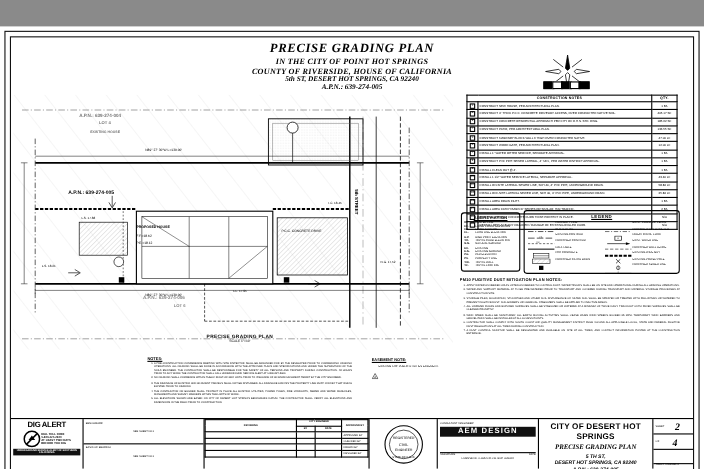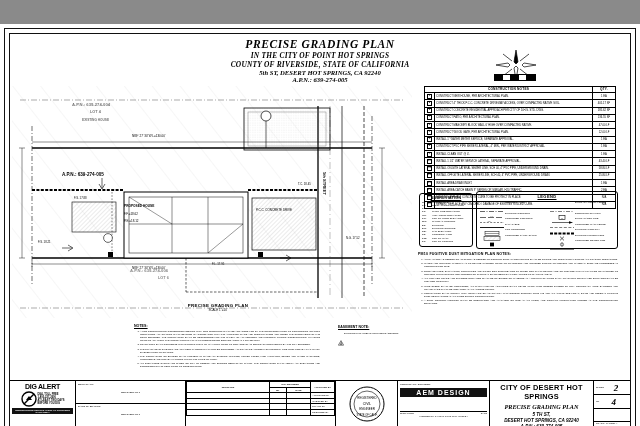--- a/index.html
+++ b/index.html
@@ -109,21 +109,21 @@
 <body>
 
 <div id="sheet">
 
   <div class="bd" id="frame-outer"></div>
   <div class="bd" id="frame-inner"></div>
 
   <div id="titlehead">
     <div class="t1">PRECISE GRADING PLAN</div>
     <div class="t2">IN THE CITY OF POINT HOT SPRINGS</div>
-    <div class="t3">COUNTY OF RIVERSIDE, STATE OF CALIFORNIA</div>
+    <div class="t3">COUNTY OF RIVERSIDE, HOUSE OF CALIFORNIA</div>
     <div class="t4">5th ST, DESERT HOT SPRINGS, CA 92240</div>
     <div class="t5">A.P.N.: 639-274-005</div>
   </div>
 
   <div id="northwrap">
     <svg width="48" height="34" viewBox="0 0 48 34">
       <g stroke="#000" stroke-width="0.7" fill="#000">
         <polygon points="24,2 26,14 24,16 22,14"></polygon>
         <polygon points="24,32 26,20 24,18 22,20" fill="#fff"></polygon>
         <polygon points="4,17 16,15 18,17 16,19" fill="#fff"></polygon>

